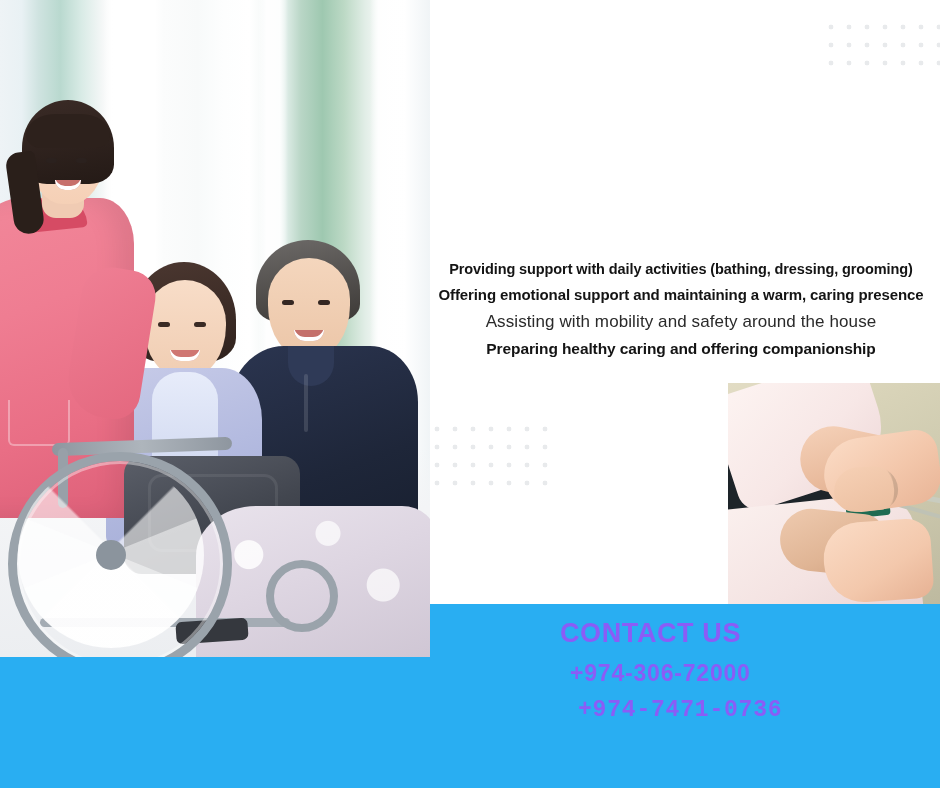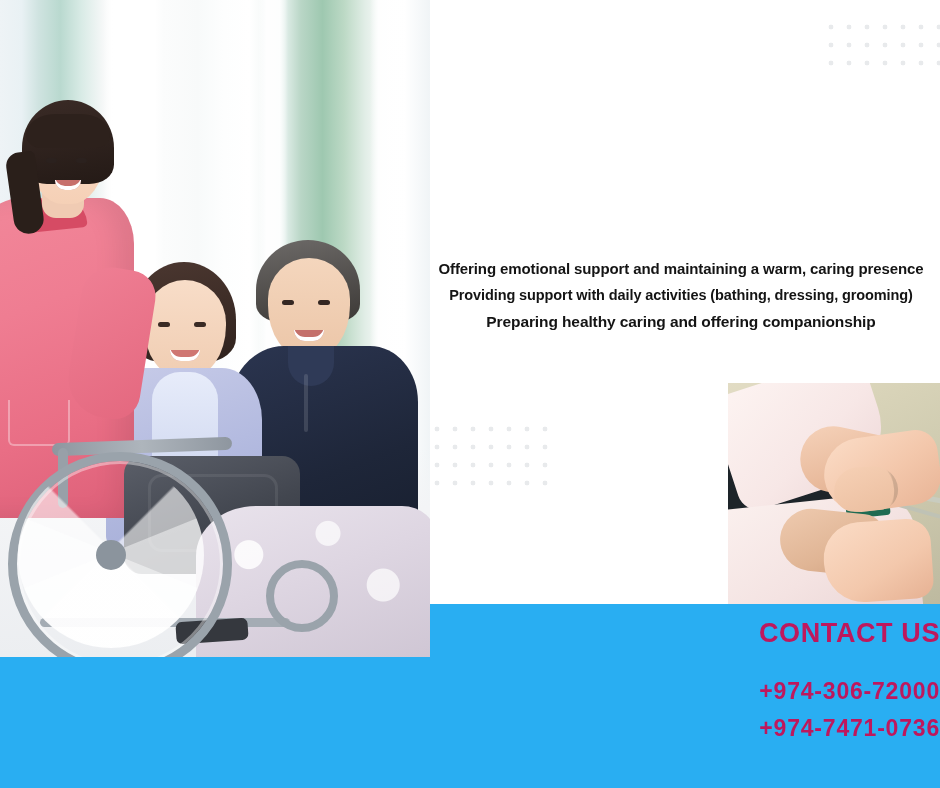--- a/index.html
+++ b/index.html
@@ -618,40 +618,40 @@
     background: #29aef2;
     z-index: 1;
   }
 
   
   .contact {
     position: absolute;
     left: 560px;
     top: 614px;
     width: 380px;
-    text-align: right;
+    text-align: left;
     z-index: 4;
-    color: #be185d;
+    color: #8b5cf6;
   }
   .contact-title {
     display: block;
     font-size: 27px;
     font-weight: bold;
     letter-spacing: 0.6px;
     line-height: 38px;
   }
   .contact-phone {
     display: block;
     font-size: 23px;
     font-weight: bold;
     letter-spacing: 0.8px;
     line-height: 37px;
   }
-  .contact-phone.p1 { margin-top: 21px; padding-left: 10px; }
-  .contact-phone.p2 { padding-left: 18px; }
+  .contact-phone.p1 { margin-top: 3px; padding-left: 10px; }
+  .contact-phone.p2 { padding-left: 18px; font-family: Liberation Mono, monospace; }
 </style>
 </head>
 <body>
 
 <div class="poster">
 
   <div class="photo-left">
     <div class="pl-bg"></div>
     <div class="pl-floor"></div>
 
@@ -694,22 +694,23 @@
     <div class="pl-wheel-big"></div>
     <div class="pl-spokes"></div>
     <div class="pl-wheel-hub"></div>
   </div>
 
   <div class="dots dots-topright"></div>
   <div class="dots dots-middle"></div>
 
 
   <div class="services">
+    <span class="svc svc-1">Providing support with daily activities (bathing, dressing, grooming)</span>
     <span class="svc svc-2">Offering emotional support and maintaining a warm, caring presence</span>
-    <span class="svc svc-1">Providing support with daily activities (bathing, dressing, grooming)</span>
+    <span class="svc svc-3">Assisting with mobility and safety around the house</span>
     <span class="svc svc-4">Preparing healthy caring and offering companionship</span>
   </div>
 
   <div class="blue-right"></div>
   <div class="blue-left"></div>
 
   <div class="photo-right">
     <div class="pr-bg"></div>
     <div class="pr-dark"></div>
     <div class="pr-sheet-top"></div>

